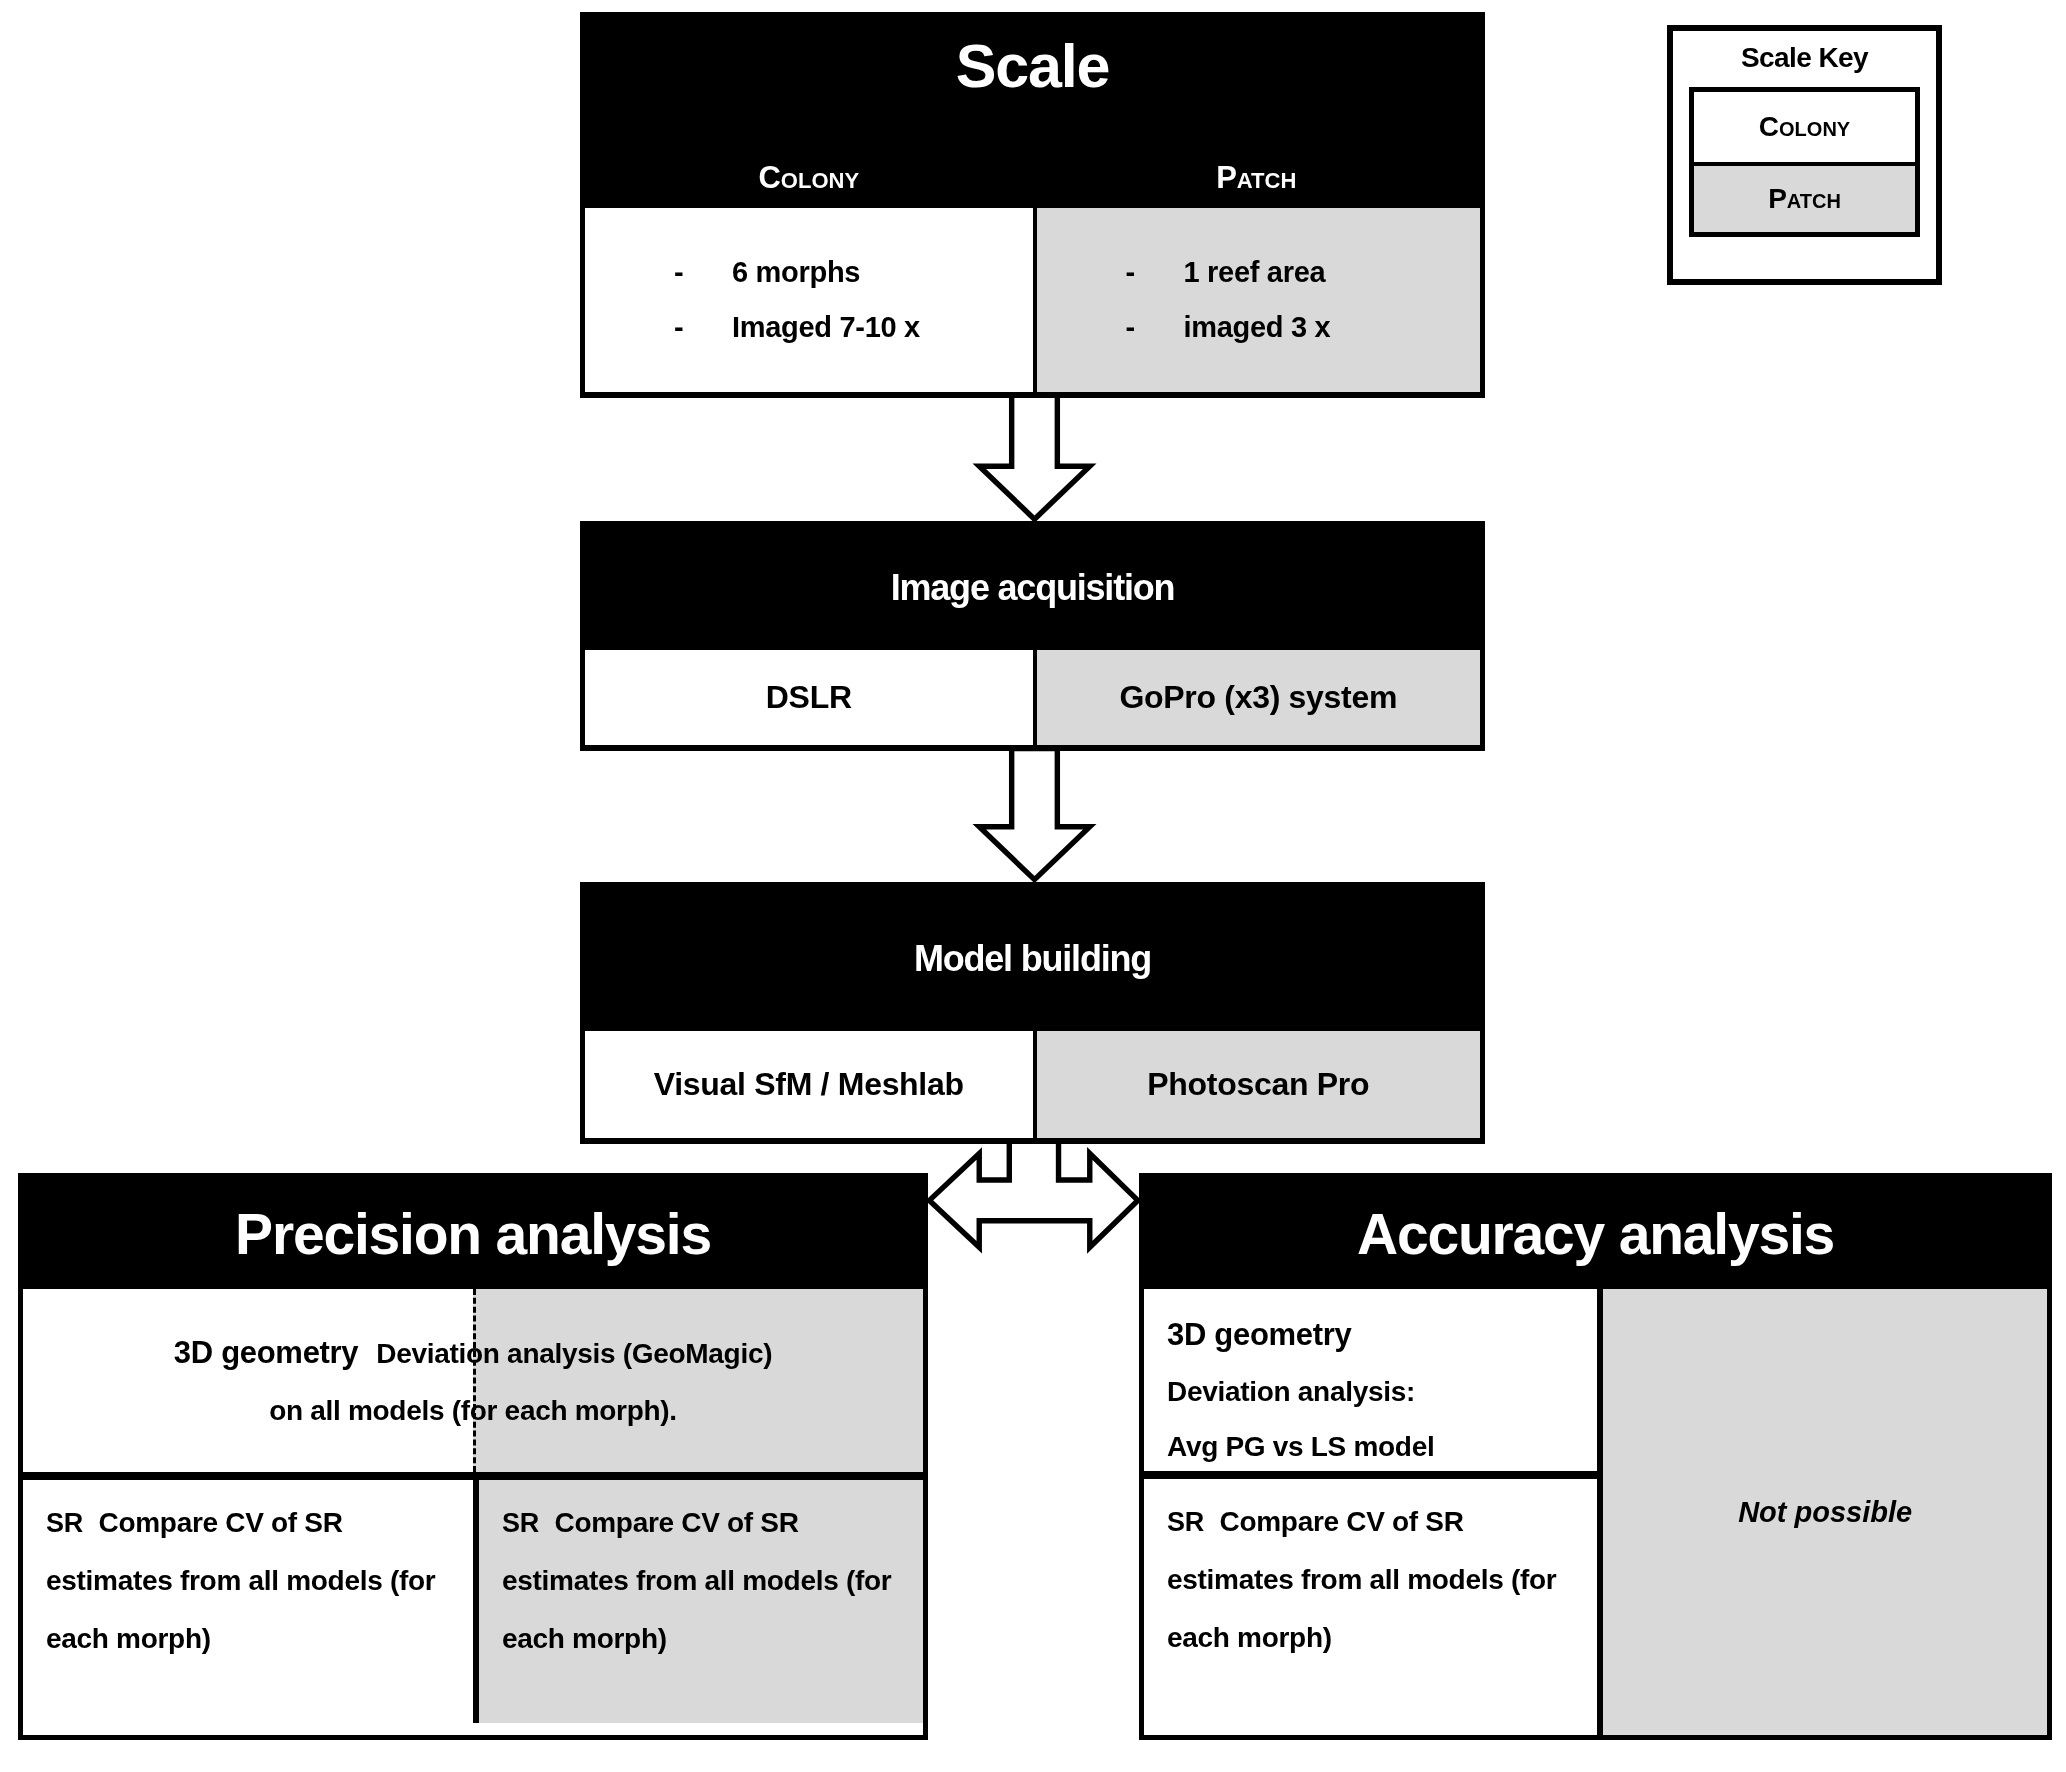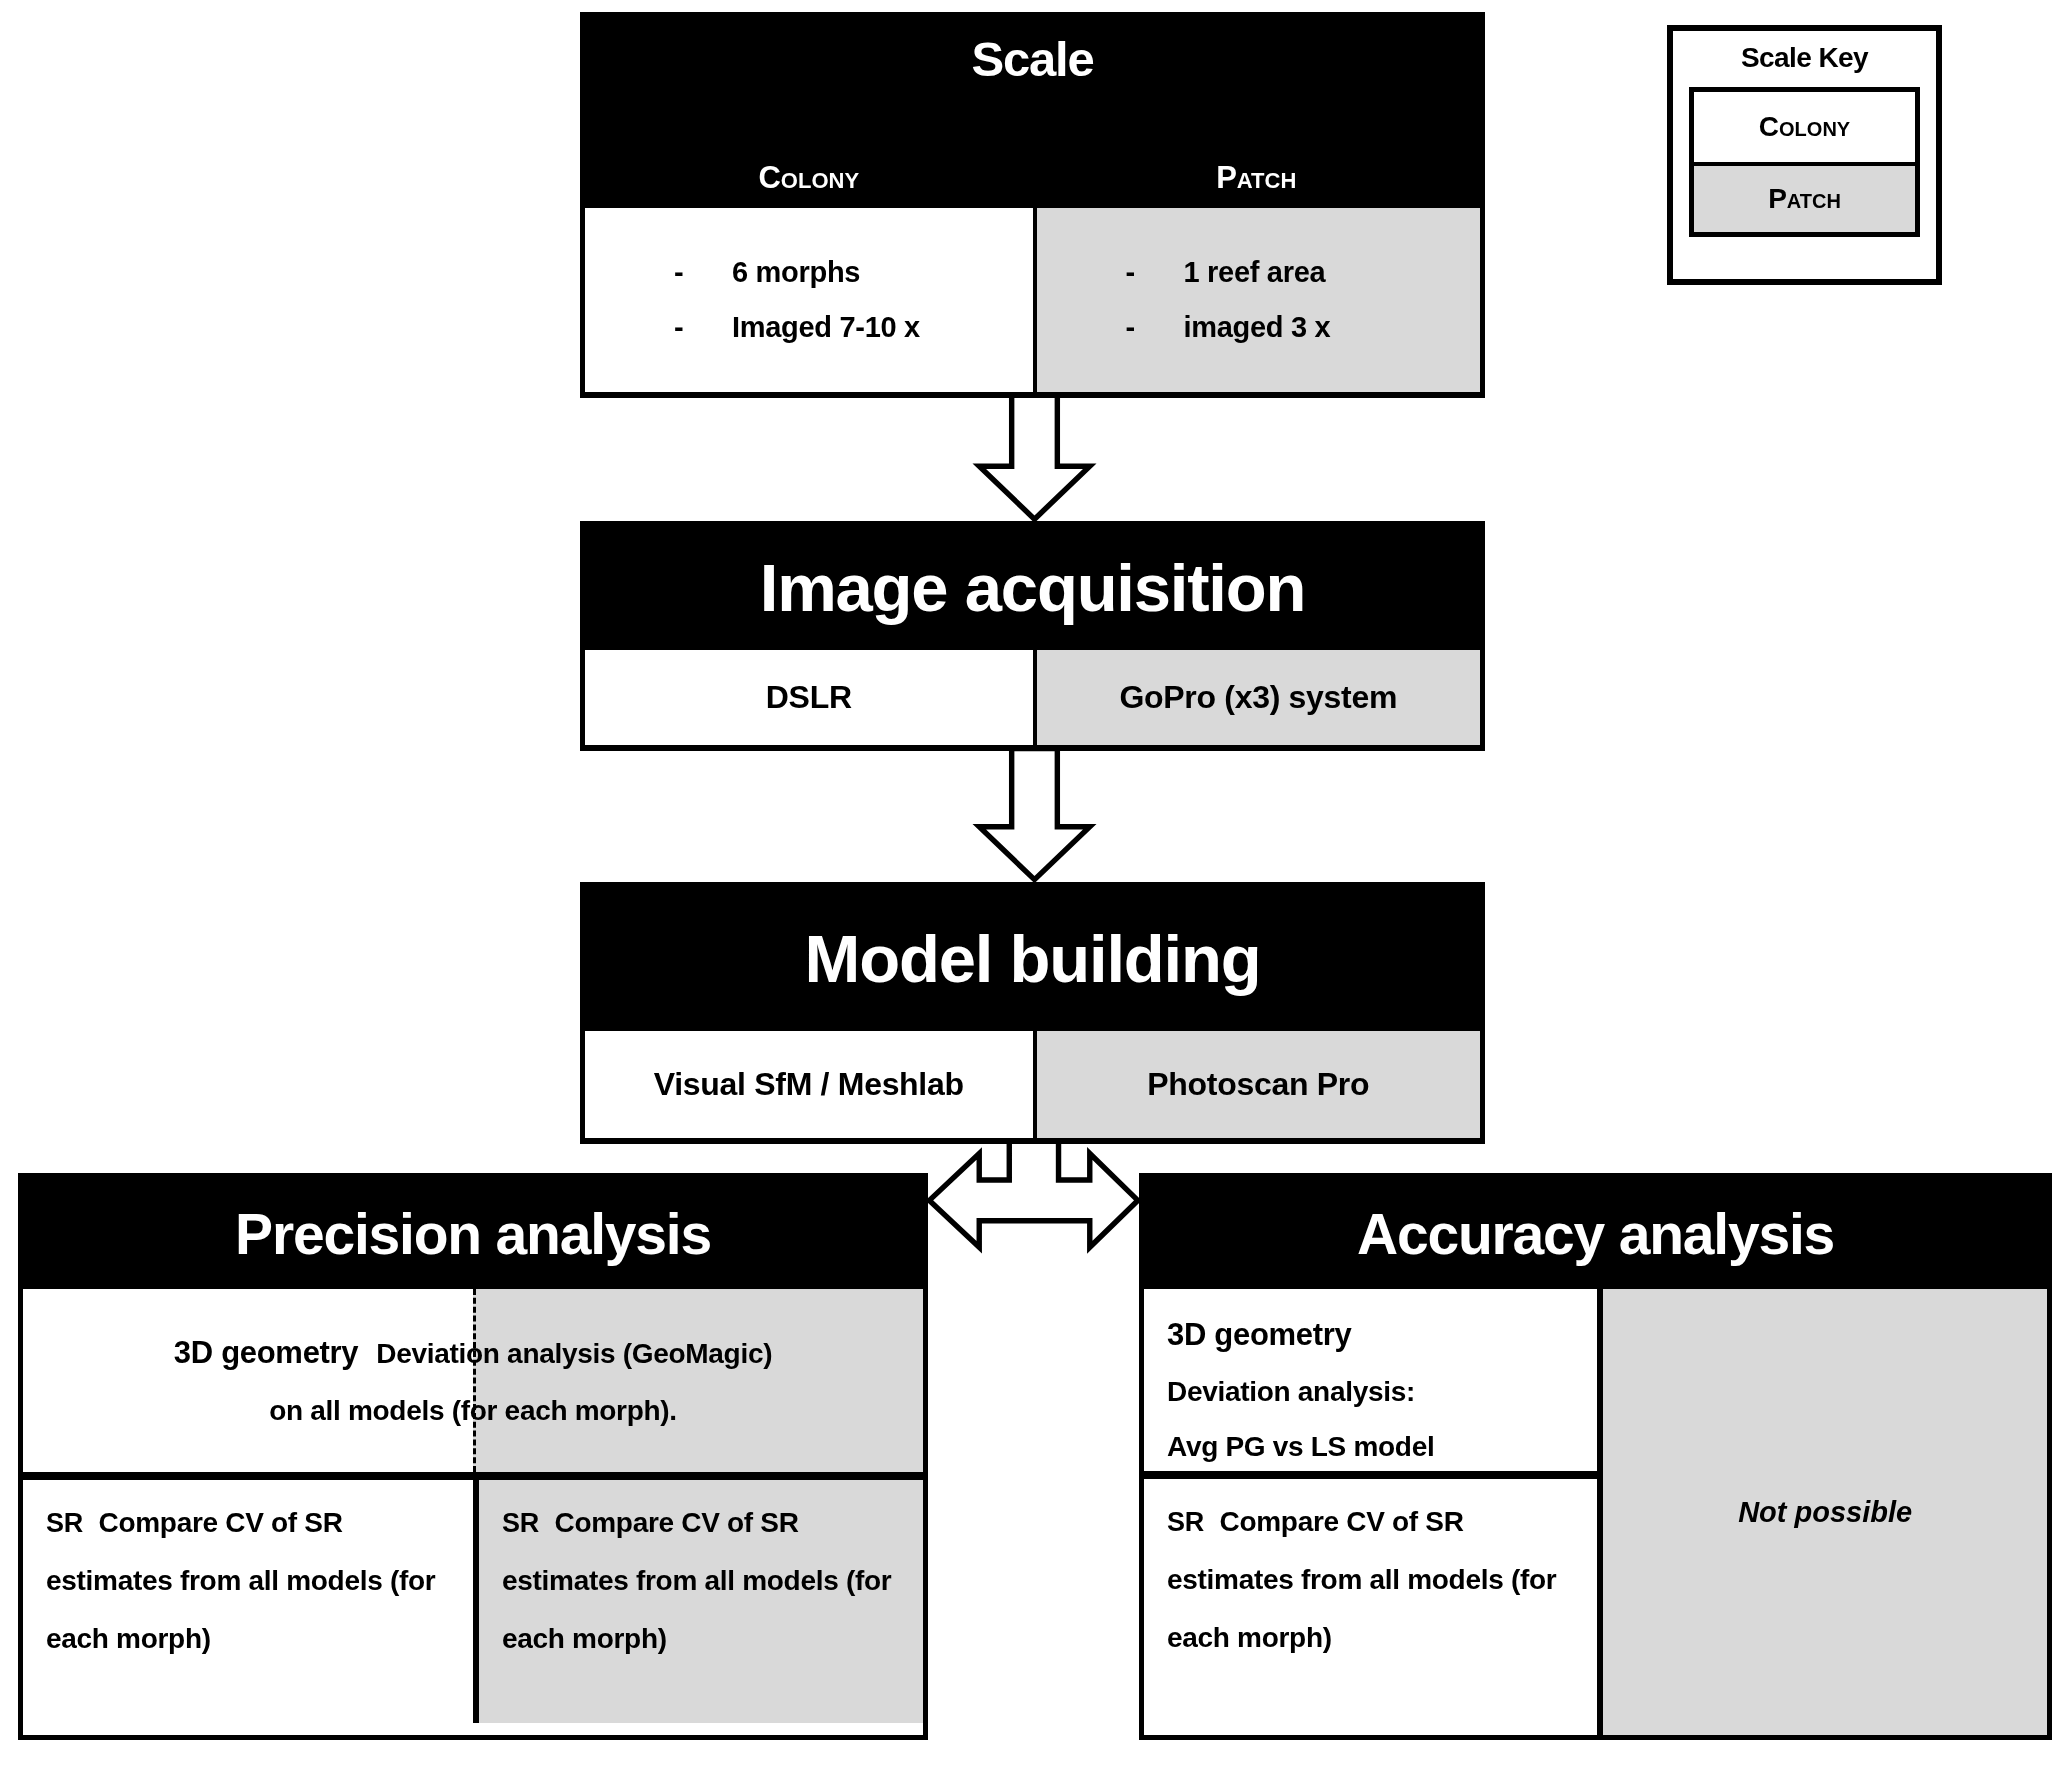--- a/index.html
+++ b/index.html
@@ -6,22 +6,22 @@
   html, body { background: #ffffff; }
   body { font-family: "Liberation Sans", "DejaVu Sans", sans-serif; color: #000; }
   .canvas { position: relative; width: 2066px; height: 1773px; background: #fff; overflow: hidden; }
 
   svg.arrows { position: absolute; left: 0; top: 0; }
   svg.arrows path { fill: #ffffff; stroke: #000000; stroke-width: 9; stroke-linejoin: miter; }
 
   
   .stage { position: absolute; left: 580px; width: 905px; border: 5.4px solid #000; background: #000; }
   .stage-hdr { display: flex; flex-direction: column; background: #000; color: #fff; text-align: center; }
-  .stage-title { font-weight: 700; font-size: 67px; letter-spacing: -1.2px; line-height: 1.2; }
-  .big-title { font-size: 49px; }
+  .stage-title { font-weight: 700; font-size: 36px; letter-spacing: -1.2px; line-height: 1.2; }
+  .big-title { font-size: 61px; }
   .col-hdrs { display: flex; }
   .col-hdr { width: 50%; font-variant: small-caps; font-weight: 700; font-size: 31px; letter-spacing: 0; }
   .cells { display: flex; background: #fff; }
   .cell { width: 50%; background: #ffffff; display: flex; flex-direction: column; justify-content: center; }
   .cell.patch { background: #d9d9d9; border-left: 4.8px solid #000; }
   .cell-text { text-align: center; font-size: 32px; font-weight: 600; letter-spacing: -0.3px; }
   .bullet { display: flex; padding-left: 89px; font-size: 29px; font-weight: 600; letter-spacing: -0.3px; }
   .bullet + .bullet { margin-top: 21.6px; }
   .dash { width: 58px; }
 

